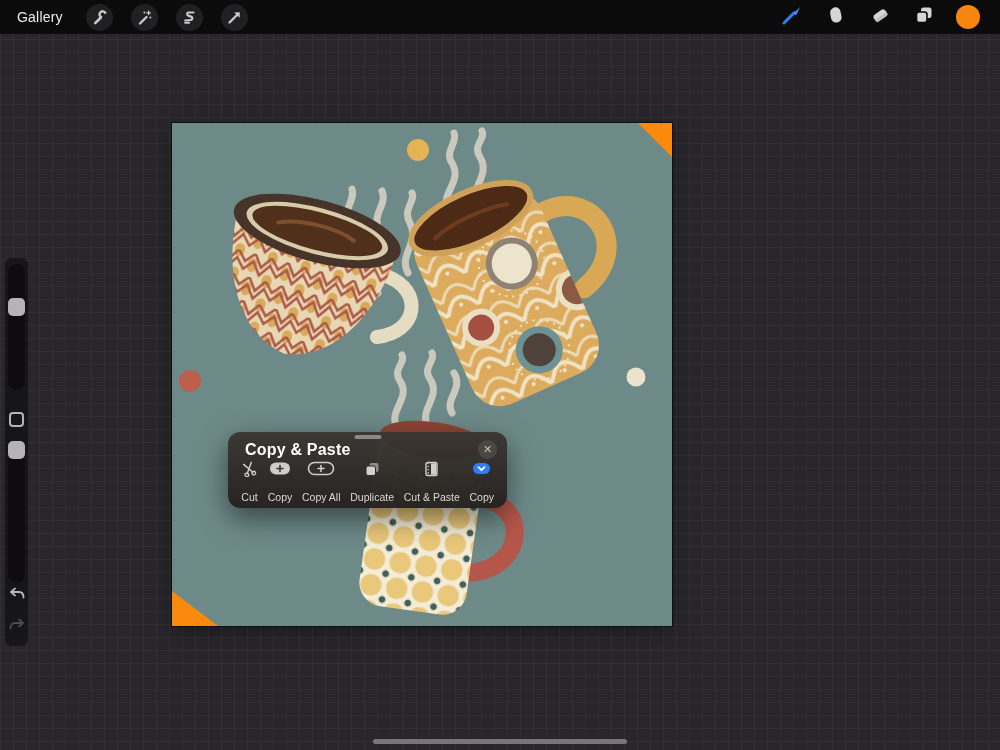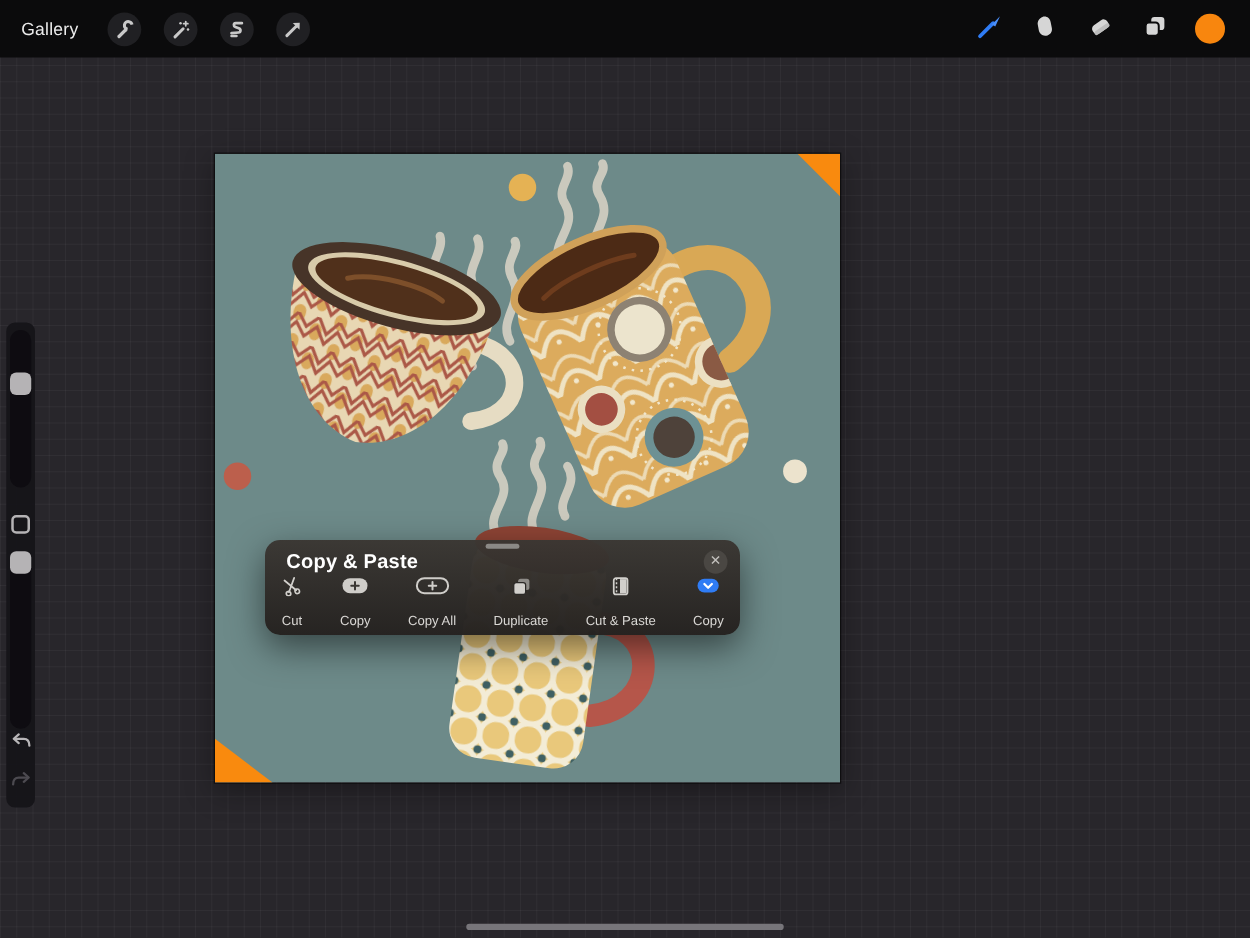--- a/index.html
+++ b/index.html
@@ -9,21 +9,21 @@
     font-family:"Liberation Sans", sans-serif;
     background-color:#28262b;
     background-image:
       linear-gradient(rgba(255,255,255,.04) 1px, transparent 1px),
       linear-gradient(90deg, rgba(255,255,255,.04) 1px, transparent 1px);
     background-size:13px 13px;
   }
 
   
   .topbar {
-    position:absolute; top:0; left:0; right:0; height:46px;
+    position:absolute; top:0; left:0; right:0; height:34px;
     background:#0b0b0c; display:flex; align-items:center; z-index:30;
   }
   .gallery-label { color:#ececec; font-size:14px; font-weight:500; margin-left:17px; margin-right:14px; letter-spacing:.2px; }
   .tool-circle {
     width:27px; height:27px; border-radius:50%; background:#202023;
     display:flex; align-items:center; justify-content:center; margin:0 9px;
   }
   .tool-circle svg { display:block; }
   .right-tools { margin-left:auto; display:flex; align-items:center; padding-right:10px; }
   .right-tool { width:44px; height:34px; display:flex; align-items:center; justify-content:center; }
@@ -59,21 +59,21 @@
   
   .canvas-wrap {
     position:absolute; left:172px; top:123px; width:500px; height:503px;
     box-shadow:0 0 0 1px rgba(0,0,0,.55), 0 6px 22px rgba(0,0,0,.35);
     z-index:5;
   }
   .canvas-wrap svg { display:block; }
 
   
   .popup {
-    position:absolute; left:212px; top:432px; width:380px; height:76px;
+    position:absolute; left:228px; top:432px; width:279px; height:76px;
     background:linear-gradient(180deg, rgba(58,54,50,.97), rgba(37,34,32,.985));
     border-radius:12px; z-index:40;
     box-shadow:0 10px 28px rgba(0,0,0,.5);
   }
   .drag-handle {
     position:absolute; top:3px; left:50%; transform:translateX(-50%);
     width:27px; height:4px; border-radius:2px; background:#8b8986;
   }
   .popup-title {
     position:absolute; left:17px; top:9px;

